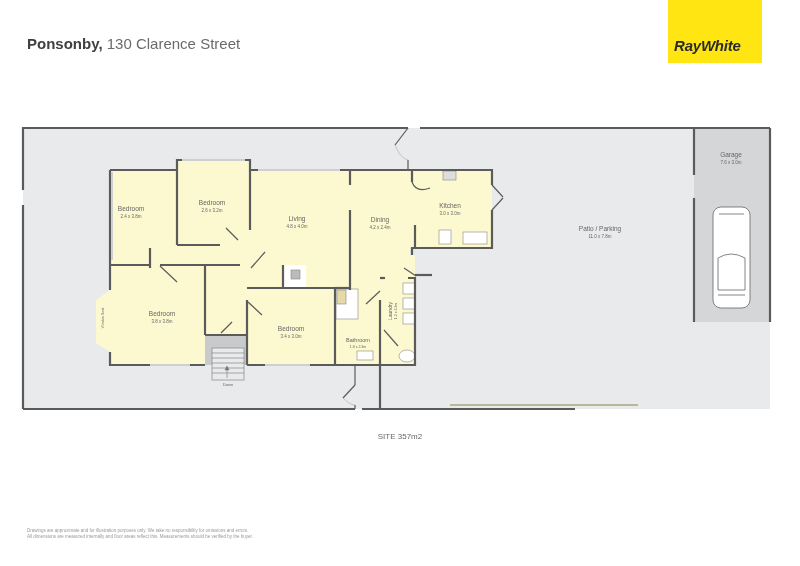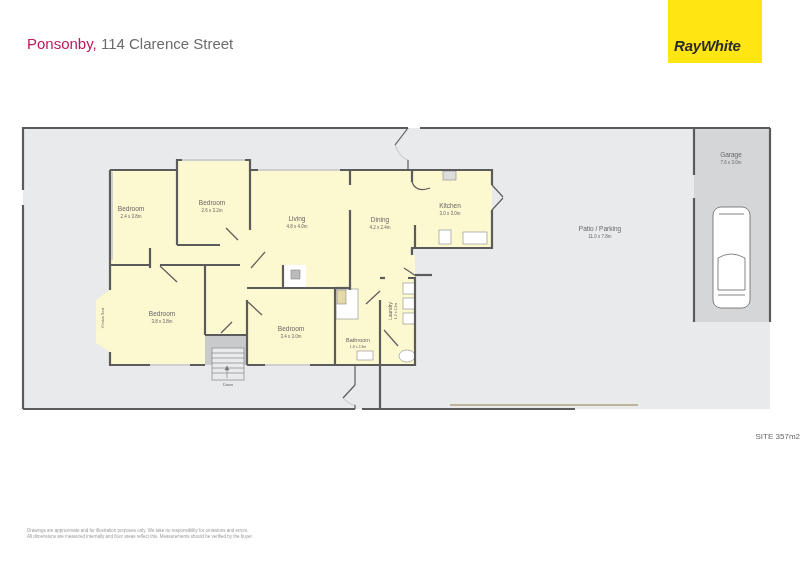--- a/index.html
+++ b/index.html
@@ -1,31 +1,31 @@
 <!DOCTYPE html>
 <html><head>
 <meta charset="utf-8">
 <style>
   html, body { margin:0; padding:0; background:#ffffff; }
   body { width:800px; height:566px; position:relative; overflow:hidden; font-family:"Liberation Sans", sans-serif; }
   .title { position:absolute; left:27px; top:35px; font-size:15px; color:#6b6b6b; white-space:nowrap; }
-  .title .suburb { font-weight:normal; color:#be185d; }
+  .title .suburb { font-weight:bold; color:#404040; }
   .logo { position:absolute; left:668px; top:0; width:94px; height:63px; background:#ffe512; }
   .logo span { position:absolute; left:6px; bottom:9px; font-size:15px; font-weight:bold; font-style:italic; color:#2b2b2b; letter-spacing:-0.2px; }
   .plan { position:absolute; left:0; top:0; }
-  .site { position:absolute; left:0; width:800px; top:432px; text-align:right; font-size:8px; color:#666; }
+  .site { position:absolute; left:0; width:800px; top:432px; text-align:center; font-size:8px; color:#666; }
   .disclaimer { position:absolute; left:27px; top:528px; font-size:4.5px; line-height:6px; color:#999; }
   .lbl { font-family:"Liberation Sans", sans-serif; fill:#666; text-anchor:middle; }
 </style>
 </head>
 <body>
 
 <div class="title">
   <span class="suburb">Ponsonby,</span>
-  <span>114 Clarence Street</span>
+  <span>130 Clarence Street</span>
 </div>
 
 <div class="logo">
   <span>RayWhite</span>
 </div>
 
 <svg class="plan" width="800" height="566" viewBox="0 0 800 566">
 
   <rect x="23" y="128" width="747" height="281" fill="#e9eaeb"></rect>
 

